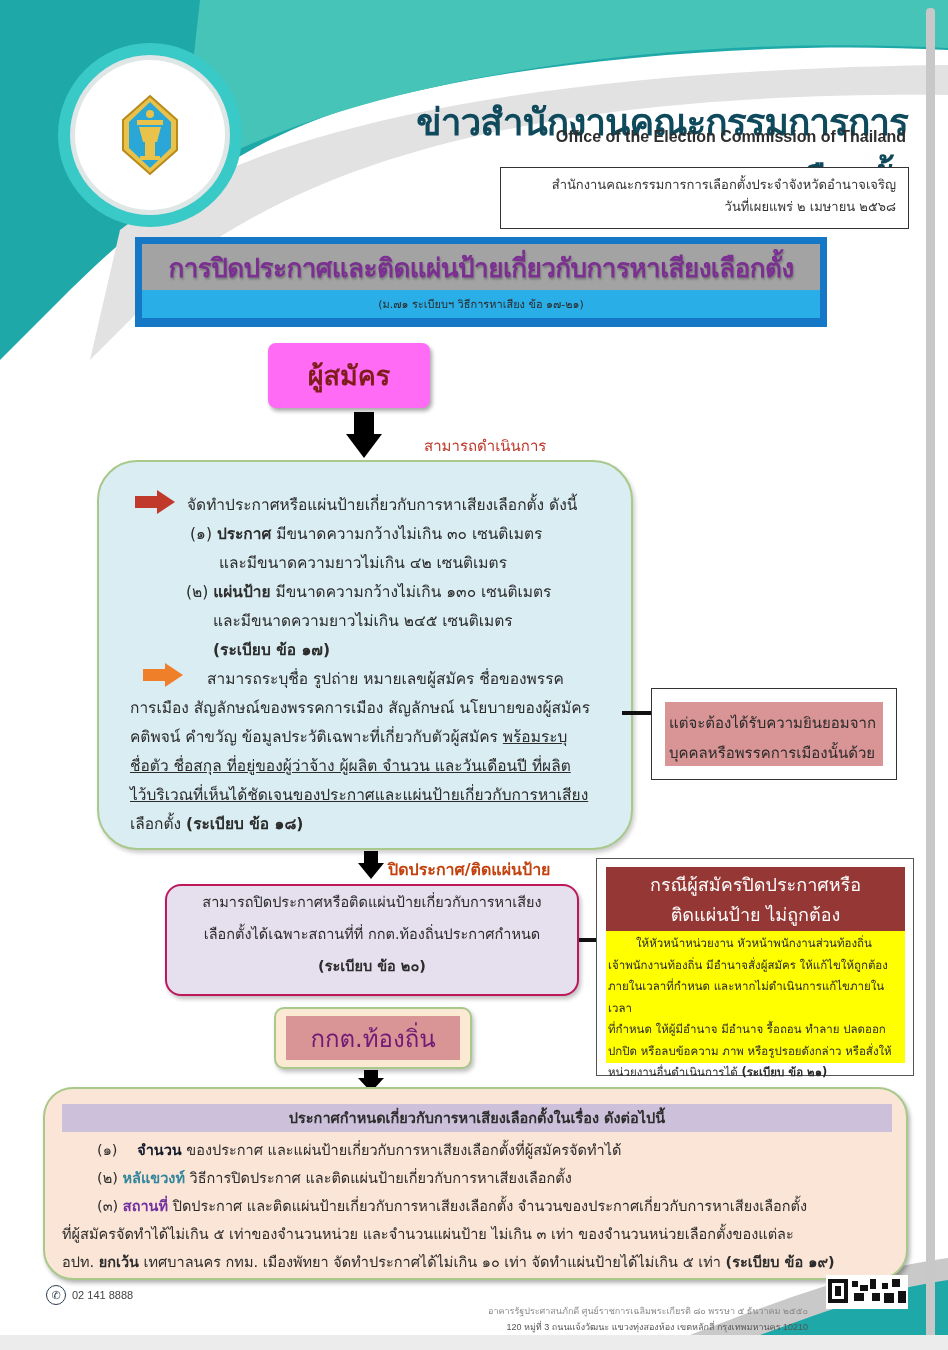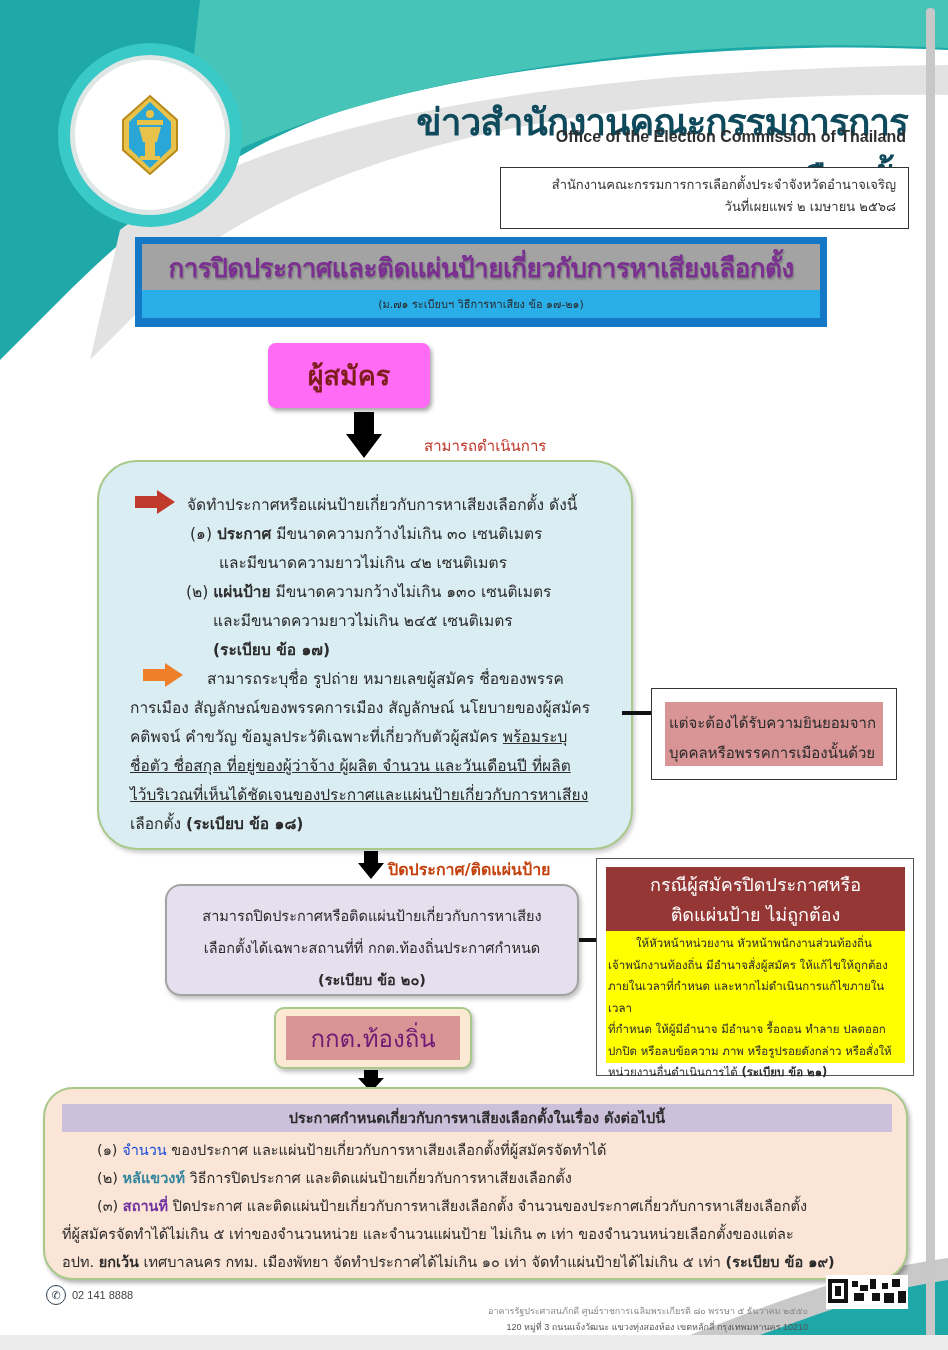--- a/index.html
+++ b/index.html
@@ -40,36 +40,36 @@
   .card-line b { font-weight: bold; }
   .card-line u { text-decoration: underline; }
 
   .arrow-right { position: absolute; width: 40px; height: 24px; }
 
   .consent-box { position: absolute; left: 651px; top: 688px; width: 246px; height: 92px; border: 1.5px solid #333; background: #ffffff; padding: 13px; }
   .consent-inner { width: 100%; height: 100%; background: #d99495; padding: 6px 4px; font-size: 15px; line-height: 30px; color: #2c2c2c; }
 
   .h-connector { position: absolute; height: 4px; background: #111; }
 
-  .post-card { position: absolute; left: 165px; top: 884px; width: 414px; height: 112px; background: #e5dfee; border: 2px solid #a3a3a3; border-radius: 16px; box-shadow: 2px 3px 4px rgba(0,0,0,0.25); text-align: center; padding-top: 14px; font-size: 14.5px; line-height: 32px; color: #2c2c2c; }
+  .post-card { position: absolute; left: 165px; top: 884px; width: 414px; height: 112px; background: #e5dfee; border: 2px solid #be185d; border-radius: 16px; box-shadow: 2px 3px 4px rgba(0,0,0,0.25); text-align: center; font-size: 14.5px; line-height: 32px; color: #2c2c2c; }
   .post-card b { font-weight: bold; }
 
   .wrong-box { position: absolute; left: 596px; top: 858px; width: 318px; height: 218px; border: 1.5px solid #555; background: #ffffff; padding: 8px 8px 8px 9px; }
   .wrong-head { height: 64px; background: #953735; color: #ffffff; text-align: center; font-size: 18px; line-height: 30px; padding-top: 3px; }
   .wrong-body { background: #ffff00; font-size: 11.5px; line-height: 21.5px; color: #2c2c2c; padding: 2px 2px 4px 2px; height: 132px; }
   .wrong-body .indent { padding-left: 28px; }
   .wrong-body b { font-weight: bold; }
 
   .local-box { position: absolute; left: 274px; top: 1007px; width: 198px; height: 62px; background: #fbe9d4; border: 2px solid #a8c98a; border-radius: 10px; box-shadow: 2px 3px 4px rgba(0,0,0,0.25); padding: 7px 10px; }
   .local-inner { width: 100%; height: 100%; background: #d99495; display: flex; align-items: center; justify-content: center; font-size: 24px; color: #701a75; }
 
   .notice-card { position: absolute; left: 43px; top: 1087px; width: 865px; height: 193px; background: #fbe5d6; border: 2px solid #a8c98a; border-radius: 30px; box-shadow: 2px 3px 4px rgba(0,0,0,0.3); }
   .notice-head { position: absolute; left: 17px; top: 15px; width: 830px; height: 28px; background: #ccc0da; text-align: center; font-weight: bold; font-size: 14.5px; line-height: 28px; color: #2c2c2c; }
   .notice-line { position: absolute; font-size: 14.5px; color: #2c2c2c; white-space: nowrap; }
-  .kw-red { color: #1d4ed8; font-weight: normal; }
+  .kw-red { color: #0f172a; font-weight: bold; margin-left: 15px; }
   .kw-teal { color: #31859c; font-weight: bold; }
   .kw-purple { color: #7030a0; font-weight: bold; }
 
   
   .phone { position: absolute; left: 46px; top: 1285px; display: flex; align-items: center; gap: 6px; font-family: "Liberation Sans", sans-serif; font-size: 11px; color: #444; }
   .phone-icon { width: 20px; height: 20px; border: 1.5px solid #2c3e50; border-radius: 50%; display: flex; align-items: center; justify-content: center; font-size: 11px; color: #2c3e50; }
   .address { position: absolute; left: 430px; top: 1280px; width: 378px; text-align: right; font-family: "Liberation Sans", sans-serif; font-size: 9px; line-height: 16px; color: #555; margin-top: 23px; }
   .address .faded { color: #888; }
   .qr { position: absolute; left: 826px; top: 1275px; width: 82px; height: 34px; background: #fff; }
 </style>

